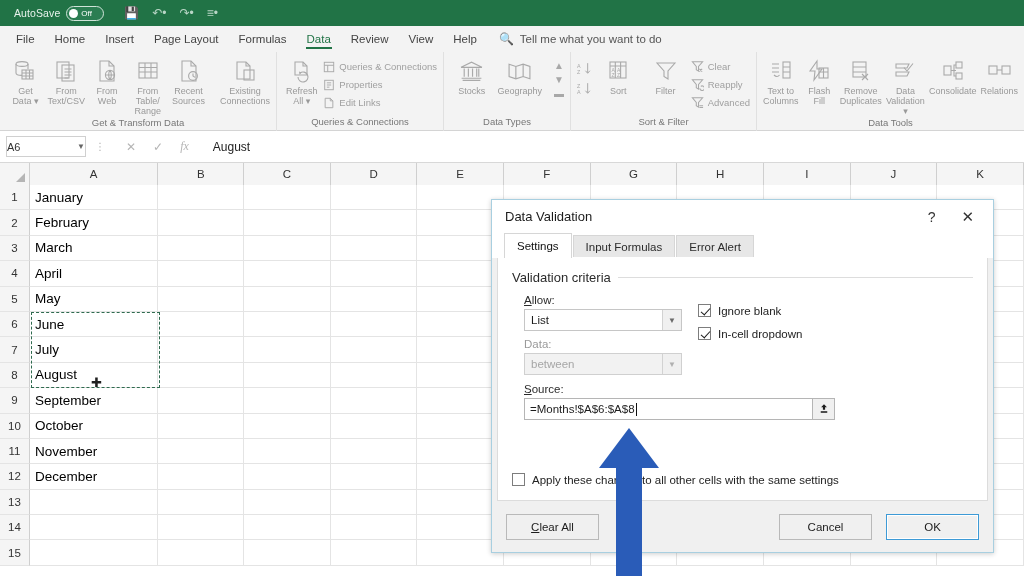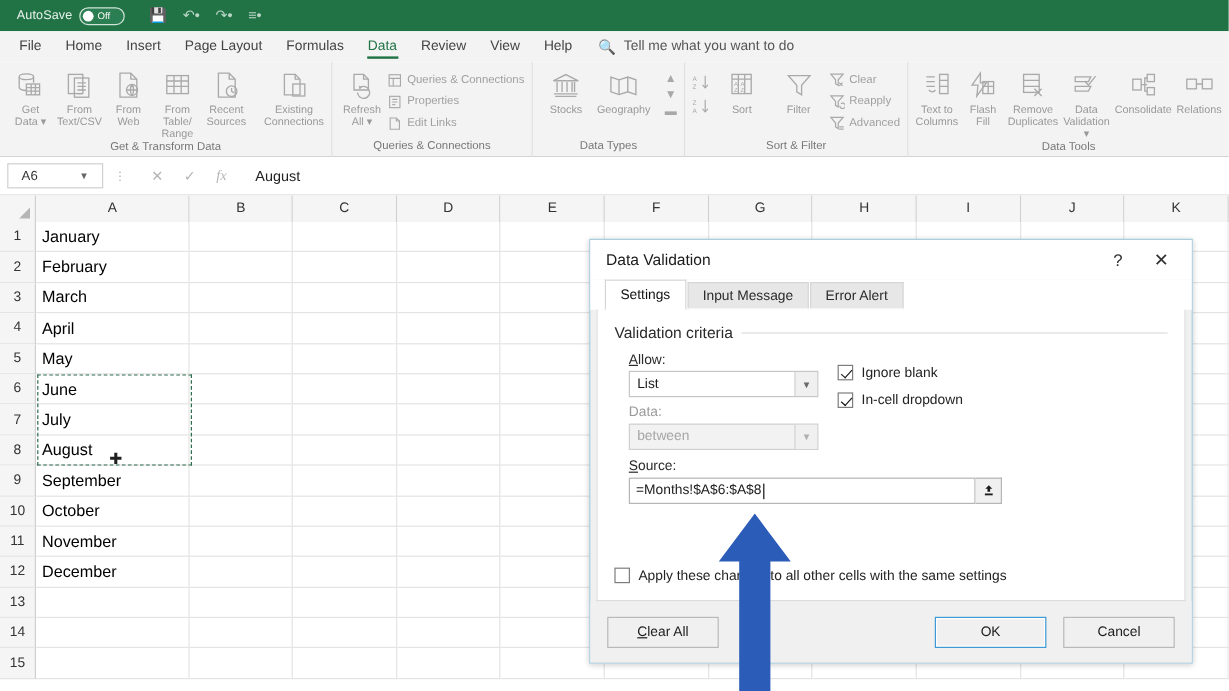--- a/index.html
+++ b/index.html
@@ -86,21 +86,21 @@
 
   
   .fbar {
     position: absolute; top: 131px; left: 0; width: 1024px; height: 32px;
     background: #ffffff; display: flex; align-items: center;
     border-bottom: 1px solid #d8d8d8;
   }
   .namebox {
     width: 80px; height: 21px; margin-left: 6px; background: #ffffff;
     border: 1px solid #d0d0d0; display: flex; align-items: center;
-    padding: 0 11px; justify-content: space-between;
+    padding: 0 0; justify-content: space-between;
   }
   .namebox .val { font-size: 11px; color: #333333; }
   .namebox .car { font-size: 8px; color: #666666; }
   .fb-dots { margin: 0 9px; font-size: 10px; color: #b0b0b0; letter-spacing: 0; }
   .fb-btns { display: flex; align-items: center; gap: 17px; padding: 0 12px; }
   .fb-btns span { font-size: 12px; color: #b5b5b5; }
   .fb-fx { font-style: italic; font-size: 12px; color: #7a7a7a; font-family: "Liberation Serif", serif; }
   .fb-input { flex: 1; font-size: 12px; color: #222222; padding-left: 12px; }
 
   
@@ -812,21 +812,21 @@
 
   <div class="dlg">
     <div class="dlg-title">
       <span class="t">Data Validation</span>
       <span class="help">?</span>
       <span class="x">✕</span>
     </div>
 
     <div class="tabstrip">
       <div class="dtab sel">Settings</div>
-      <div class="dtab">Input Message</div>
+      <div class="dtab">Input Formulas</div>
       <div class="dtab">Error Alert</div>
     </div>
 
     <div class="dlg-body">
       <div class="legend">
         <span class="lt">Validation criteria</span>
         <span class="ln"></span>
       </div>
 
       <div class="fieldlbl"><span class="u">A</span><span>llow:</span></div>
@@ -871,22 +871,22 @@
         <span class="cl" style="font-size:11.5px;color:#232323">Apply these changes to all other cells with the same settings</span>
       </div>
     </div>
 
     <div class="dlg-foot">
       <div class="btn">
           <span class="u">C</span>
           <span>lear All</span>
         </div>
       <div class="footright">
+        <div class="btn">Cancel</div>
         <div class="btn focus">OK</div>
-        <div class="btn">Cancel</div>
       </div>
     </div>
   </div>
 
   <div class="bluearrow">
     <svg width="62" height="148" viewBox="0 0 62 148">
       <polygon points="31,0 61,40 44,40 44,148 18,148 18,40 1,40" fill="#2a5cb8"></polygon>
     </svg>
   </div>
 

